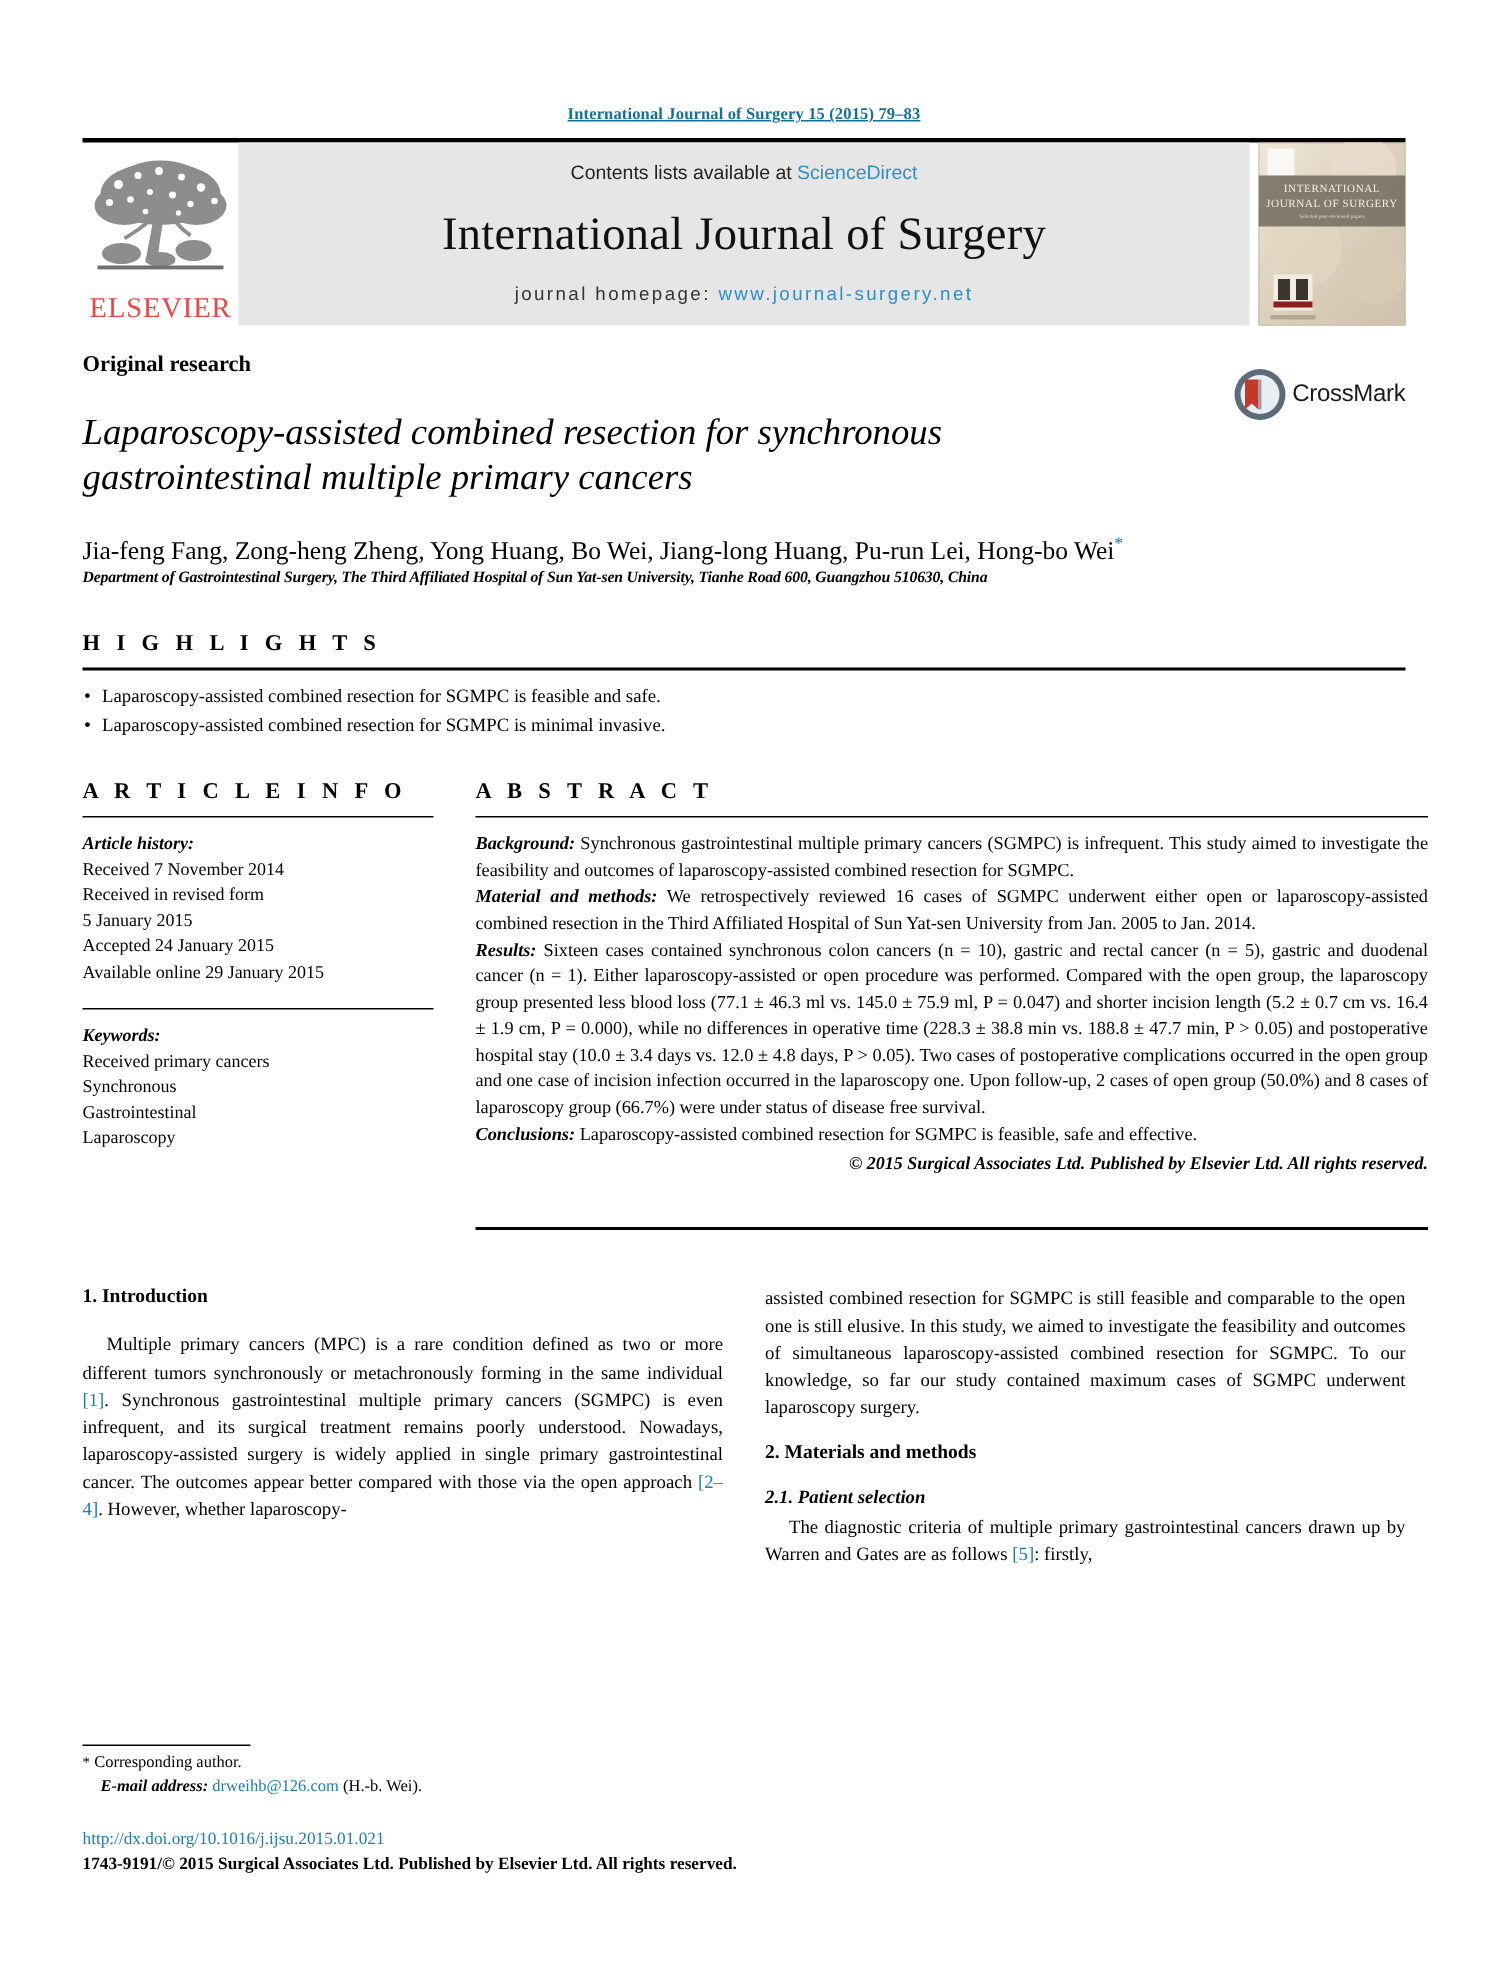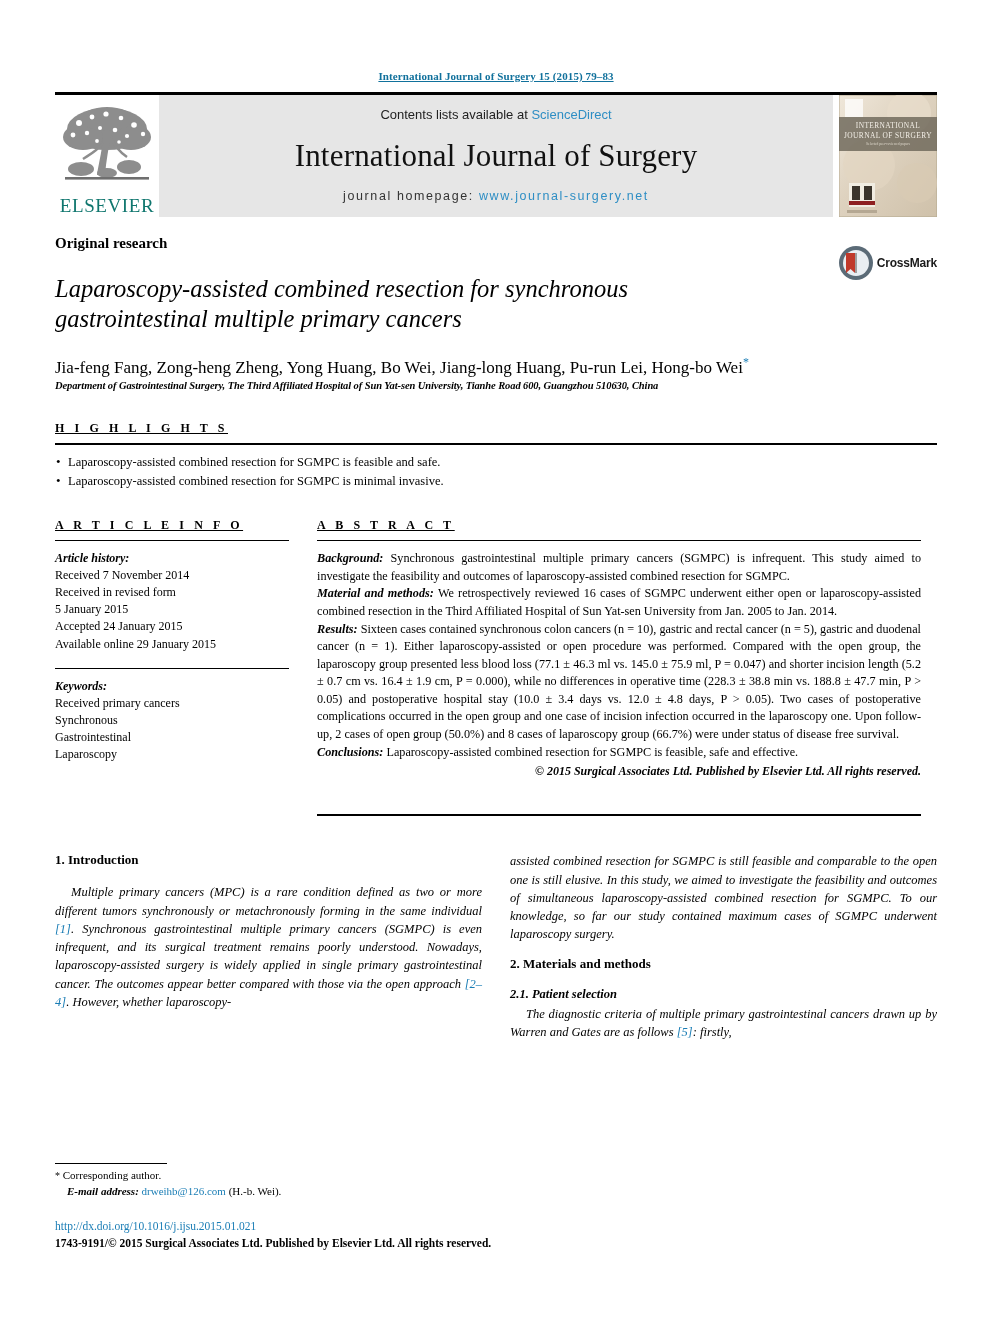--- a/index.html
+++ b/index.html
@@ -50,21 +50,21 @@
     display: flex;
     flex-direction: column;
     align-items: center;
     justify-content: flex-end;
     padding-bottom: 2px;
     box-sizing: border-box;
   }
   .elsevier-tree { display:block; }
   .elsevier-word {
     font-family: "Liberation Serif", serif;
-    color: #0f766e;
+    color: #ef4444;
     font-size: 19px;
     letter-spacing: .6px;
     line-height: 1;
     margin-top: 1px;
   }
   .masthead-center {
     flex: 1 1 auto;
     background: #e6e6e6;
     display: flex;
     flex-direction: column;
@@ -141,37 +141,36 @@
   .crossmark {
     position: absolute;
     right: 0;
     top: 28px;
     display: flex;
     align-items: center;
     gap: 3px;
   }
   .crossmark-label {
     font-family: "Liberation Sans", sans-serif;
-    font-size: 12px;
-    font-weight: bold;
+    font-size: 16px;
+    font-weight: normal;
     color: #1a1a1a;
     letter-spacing: -0.2px;
   }
 
   
   .section-band {
     margin: 0 55px;
   }
   .hl-wrap { padding-top: 30px; }
   .smallcaps-head {
-    font-size: 12px;
+    font-size: 15px;
     font-weight: bold;
     letter-spacing: 3.6px;
     font-family: "Liberation Serif", serif;
-    text-decoration: underline;
   }
   .rule-thin { border-top: 1px solid #000; margin-top: 7px; }
   .rule-thick { border-top: 2.5px solid #000; margin-top: 7px; }
   .hl-list {
     list-style: none;
     margin: 8px 0 0 0;
     padding: 0;
     font-size: 12.5px;
     line-height: 1.5;
   }
@@ -179,21 +178,21 @@
   .hl-list li:before {
     content: "\2022";
     position: absolute;
     left: 1px;
     top: -1px;
     font-size: 13px;
   }
 
   
   .info-abs {
-    margin: 28px 71px 0 55px;
+    margin: 28px 40px 0 55px;
     display: flex;
     gap: 0;
   }
   .col-info {
     flex: 0 0 262px;
     width: 262px;
     padding-right: 28px;
     box-sizing: border-box;
   }
   .col-abs {
@@ -257,21 +256,20 @@
     font-style: italic;
     margin: 0 0 3px 0;
   }
   .body-p {
     font-size: 12.5px;
     line-height: 1.46;
     text-align: justify;
     margin: 0 0 12px 0;
     text-indent: 16px;
     hyphens: auto;
-    font-style: italic;
   }
   .body-p.no-indent { text-indent: 0; }
   .ref { color: #1a7db5; }
   .gap-before { margin-top: 26px; }
 
   
   .footnote {
     position: absolute;
     left: 55px;
     top: 1163px;

